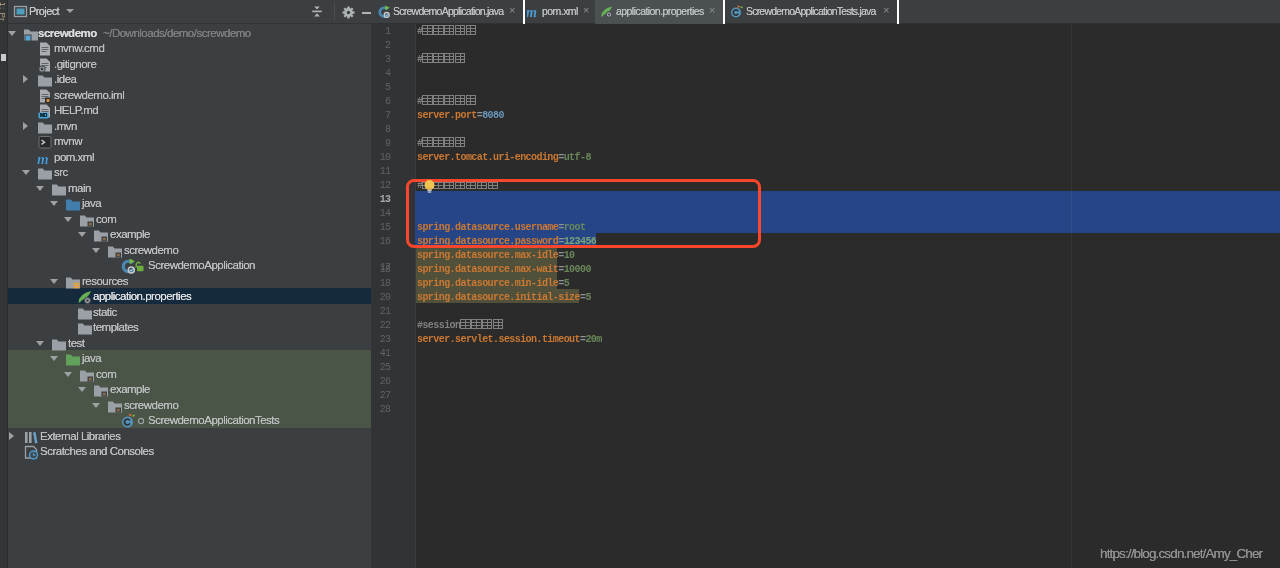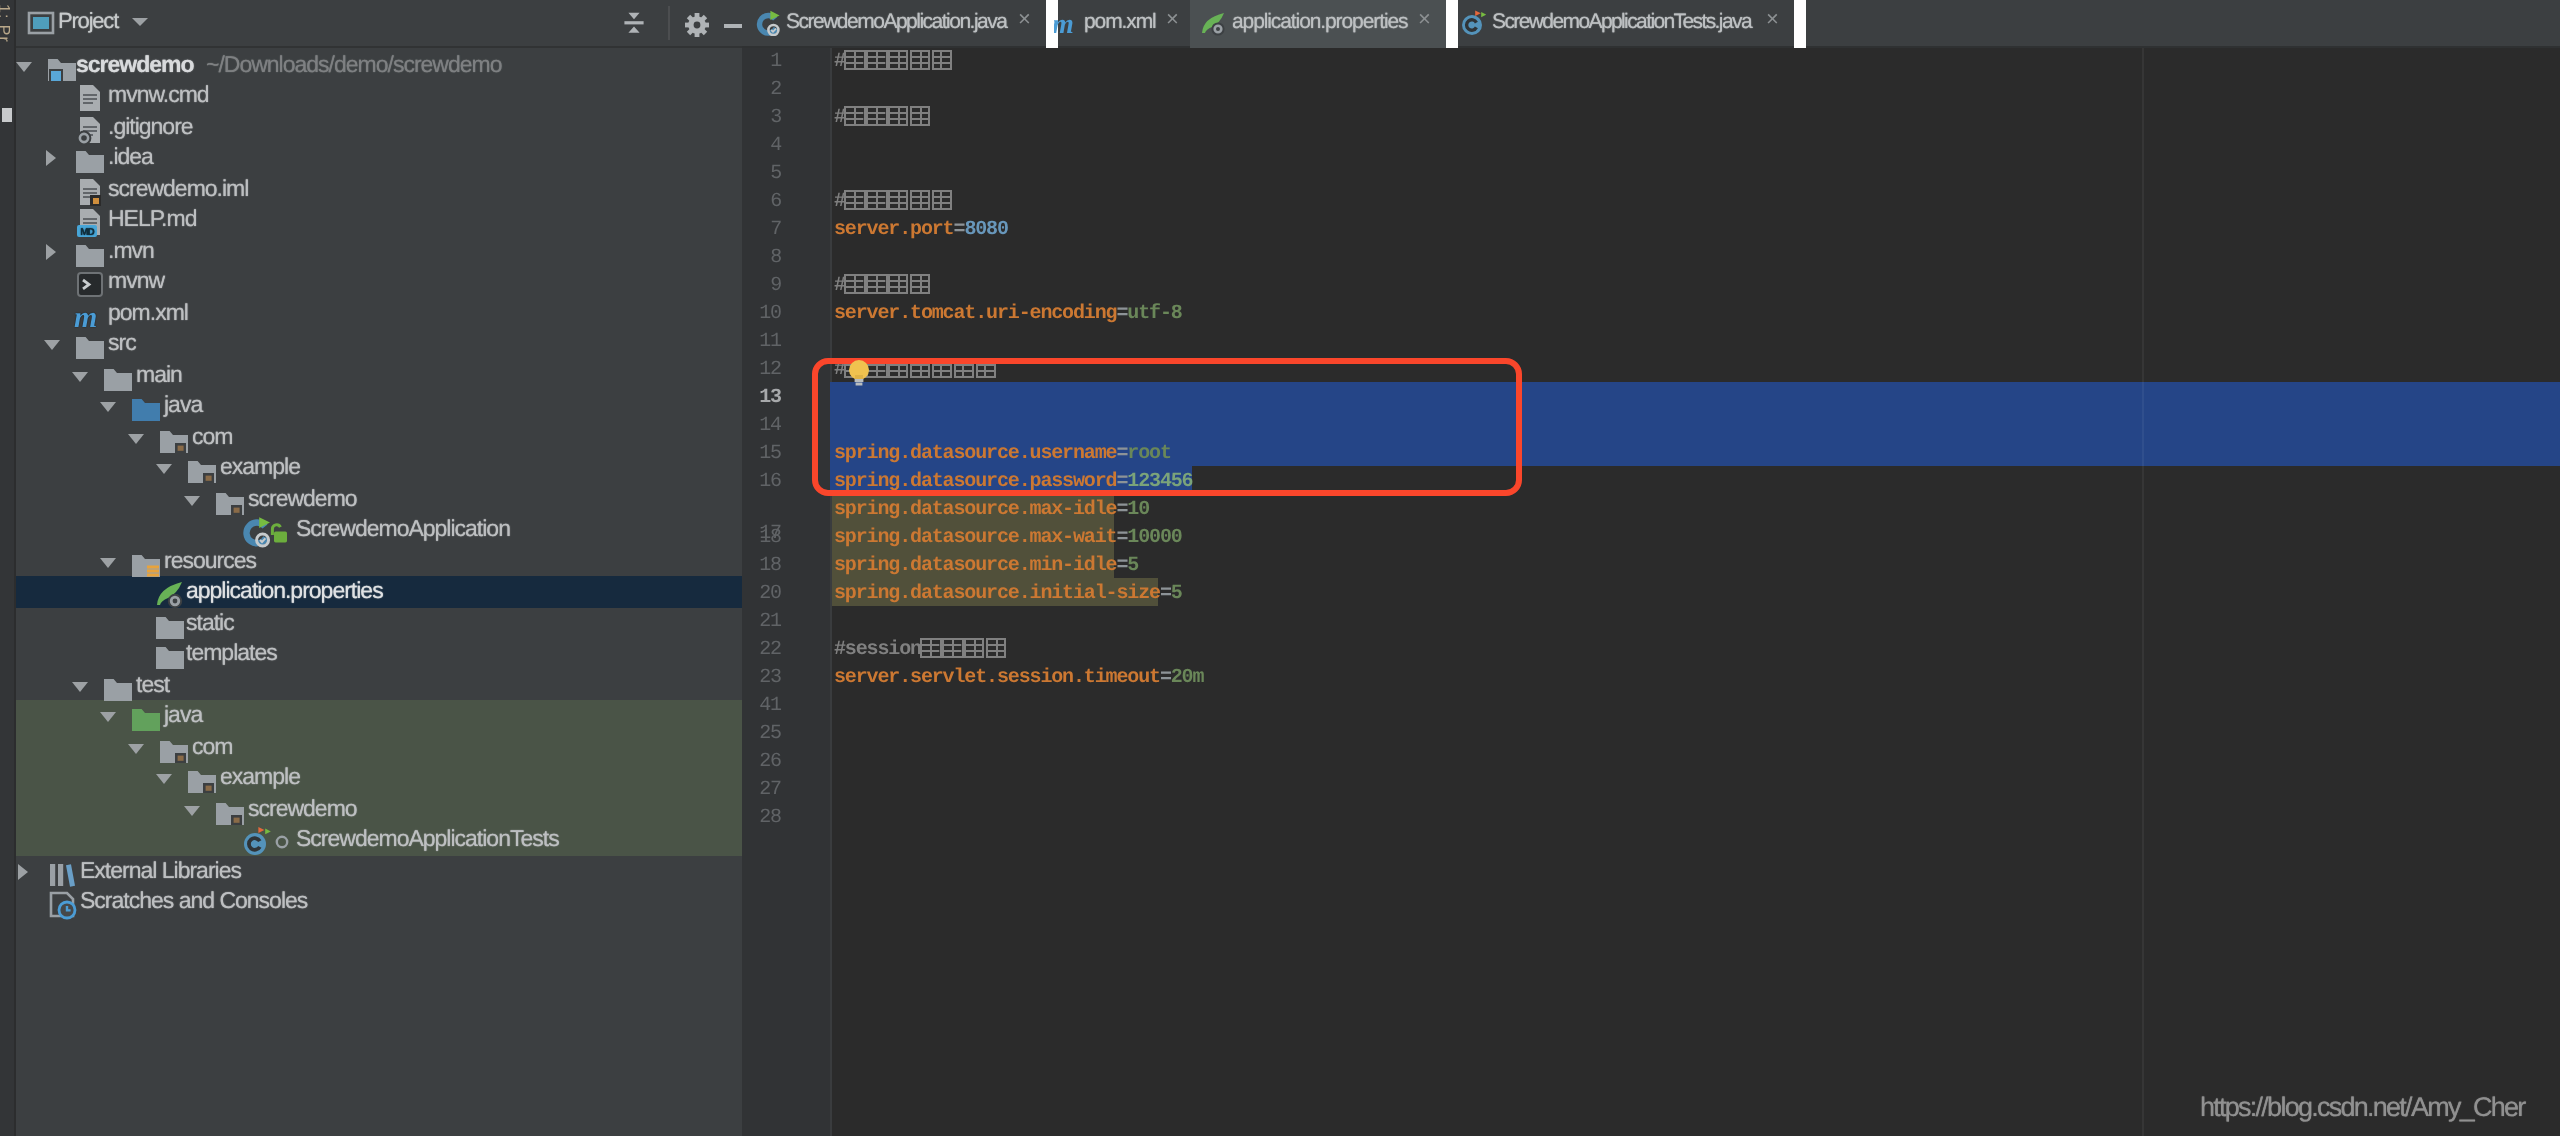--- a/index.html
+++ b/index.html
@@ -7,21 +7,21 @@
 #panel{position:absolute;left:8px;top:0;width:363px;height:568px;background:#3c3f41}
 #phead{position:absolute;left:8px;top:0;width:363px;height:23px;border-bottom:1px solid #313334}
 #selband{position:absolute;left:8px;top:288px;width:363px;height:15.5px;background:#162a3e}
 #greenband{position:absolute;left:8px;top:350px;width:363px;height:77.5px;background:#4a5447}
 .row{position:absolute;left:0;width:371px;height:16px;line-height:16px;font-size:11.5px;letter-spacing:-.5px;white-space:nowrap;text-shadow:0 0 .6px}
 .row .lb{position:absolute;top:0}
 .row svg{position:absolute;top:1px}
 .ar{position:absolute;top:6px;width:0;height:0;border-left:4px solid transparent;border-right:4px solid transparent;border-top:5px solid #9da1a4}
 .arr{position:absolute;top:4px;width:0;height:0;border-top:4px solid transparent;border-bottom:4px solid transparent;border-left:5px solid #9da1a4}
 #tabbar{position:absolute;left:371px;top:0;width:909px;height:23px;background:#3c3f41;border-bottom:1px solid #2f3132}
-.tab{position:absolute;top:0;height:36px;border-right:6px solid #ffffff}
+.tab{position:absolute;top:0;height:36px;border-right:2px solid #ffffff}
 .tab .tl{position:absolute;top:5px;font-size:10.5px;color:#bdc0c2;white-space:nowrap;text-shadow:0 0 .6px}
 .tab .x{position:absolute;top:3.5px;font-size:11px;color:#8c9092}
 .tab svg{position:absolute;top:5px}
 .tab.act{background:#4b5052}
 .tab.act:after{content:"";position:absolute;left:0;right:-1px;bottom:-1px;height:2px;background:#87898b}
 #gutter{position:absolute;left:371px;top:24px;width:44px;height:544px;background:#313335;border-right:1px solid #3a3c3e}
 .ln{position:absolute;left:371px;width:19.5px;text-align:right;font-family:"Liberation Mono",monospace;font-size:10px;letter-spacing:-.57px;height:14px;line-height:14px}
 #ed{position:absolute;left:416px;top:24px;width:864px;height:544px;background:#2b2b2b}
 #blue1{position:absolute;left:415px;top:191px;width:865px;height:42px;background:#254587}
 #blue2{position:absolute;left:415px;top:233px;width:181px;height:14px;background:#254587}

